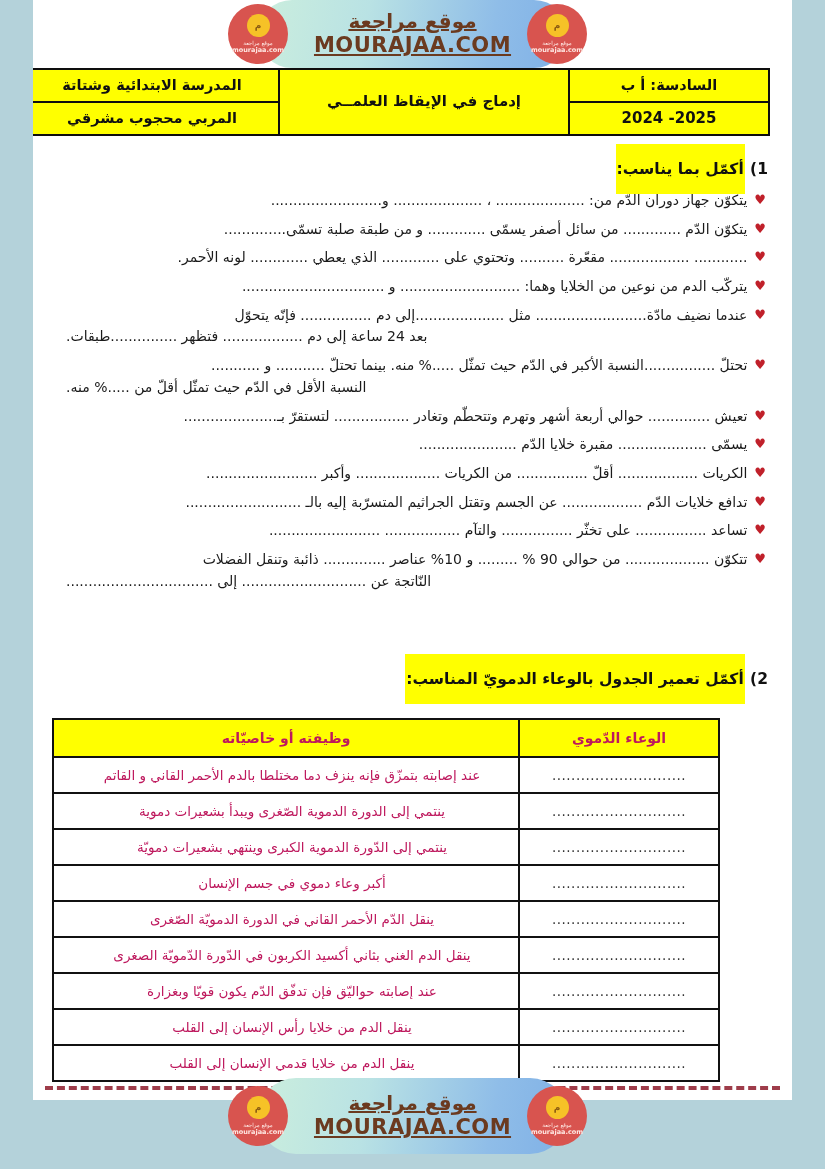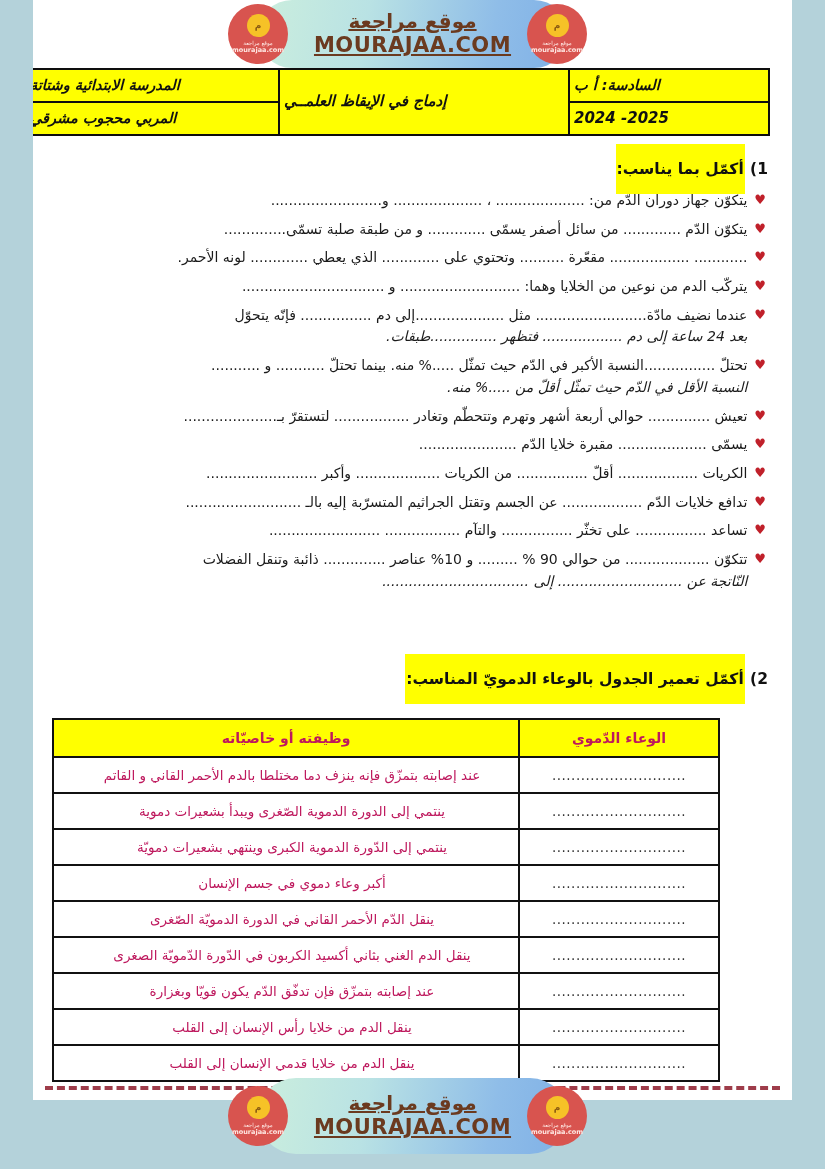--- a/index.html
+++ b/index.html
@@ -32,29 +32,28 @@
     position: absolute;
     right: 22px;
     top: 68px;
     width: 718px;
     border-collapse: collapse;
     table-layout: fixed;
   }
   .head-table td {
     border: 2px solid #0e0e0e;
     background: #ffff00;
-    text-align: left;
+    text-align: center;
     vertical-align: middle;
     font-weight: bold;
     color: #111;
     padding: 3px 4px;
     height: 25px;
     font-size: 14.5px;
     line-height: 1.15;
-    font-style: italic;
   }
   .head-table td.mid {
     font-size: 15px;
   }
   .head-table td.year {
     direction: ltr;
     font-size: 15px;
   }
   .col-right { width: 244px; }
   .col-mid   { width: 280px; }
@@ -101,22 +100,21 @@
     margin-top: 2px;
     line-height: 1.3;
   }
   .qtext {
     flex: 1 1 auto;
     text-align: justify;
     text-justify: inter-word;
   }
   .qtext .l2 {
     display: block;
-    text-align: right;
-    font-style: italic;
+    text-align: left;
   }
 
   
   .tbl-wrap {
     position: absolute;
     right: 72px;
     top: 718px;
     width: 668px;
   }
   table.vessels {
@@ -363,21 +361,21 @@
         <tr>
           <td class="blank">............................</td>
           <td class="desc">ينقل الدّم الأحمر القاني في الدورة الدمويّة الصّغرى</td>
         </tr>
         <tr>
           <td class="blank">............................</td>
           <td class="desc">ينقل الدم الغني بثاني أكسيد الكربون في الدّورة الدّمويّة الصغرى</td>
         </tr>
         <tr>
           <td class="blank">............................</td>
-          <td class="desc">عند إصابته بتمزّق فإن تدفّق الدّم يكون قويّا وبغزارة</td>
+          <td class="desc">عند إصابته حواليّق فإن تدفّق الدّم يكون قويّا وبغزارة</td>
         </tr>
         <tr>
           <td class="blank">............................</td>
           <td class="desc">ينقل الدم من خلايا رأس الإنسان إلى القلب</td>
         </tr>
         <tr>
           <td class="blank">............................</td>
           <td class="desc">ينقل الدم من خلايا قدمي  الإنسان إلى القلب</td>
         </tr>
       </tbody>

